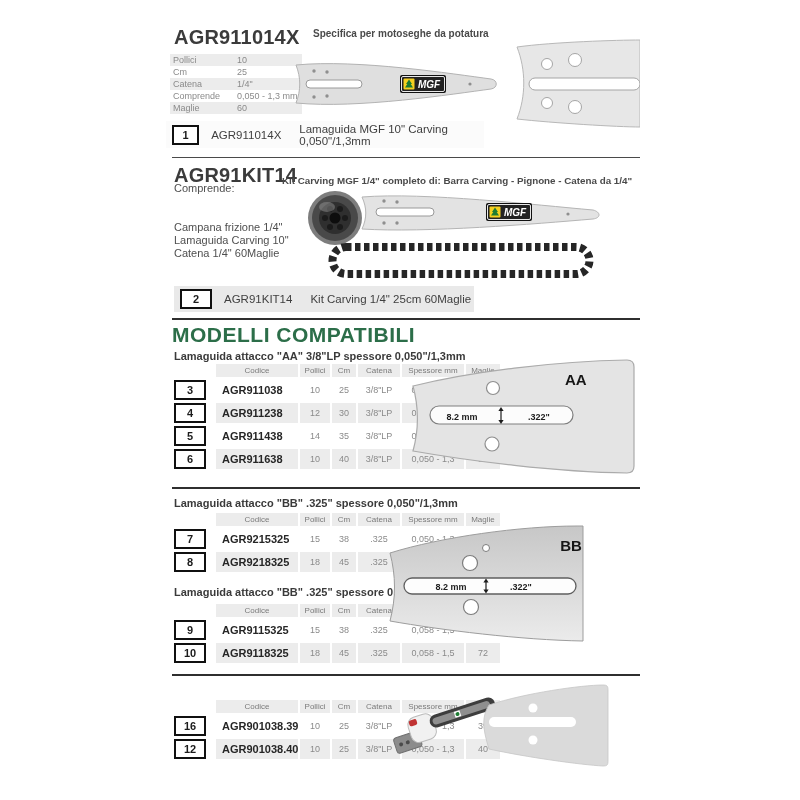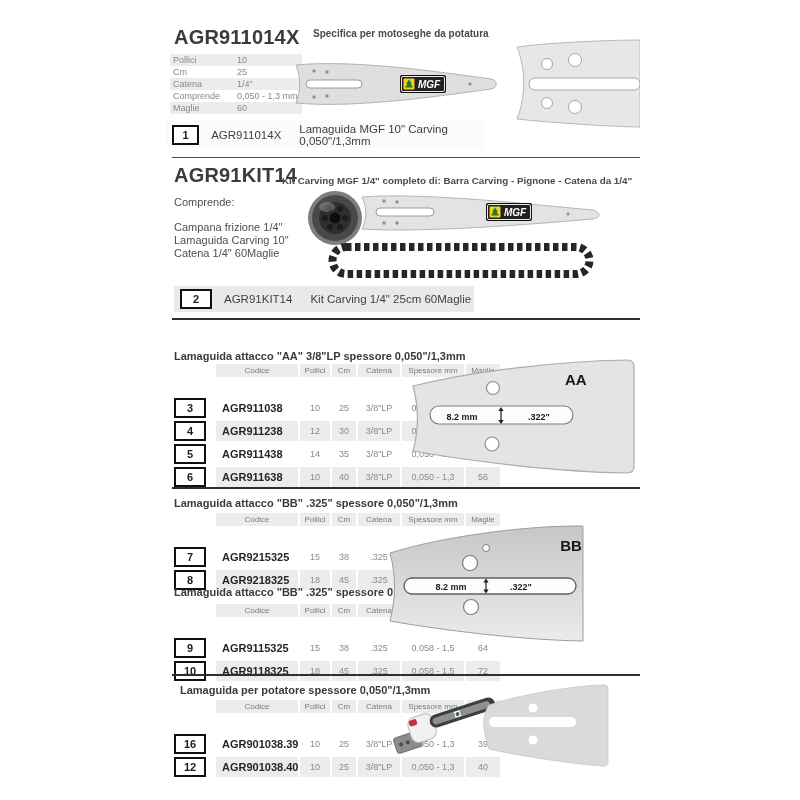--- a/index.html
+++ b/index.html
@@ -22,21 +22,21 @@
   .sv{width:65px;}
   
   .strip{display:flex;align-items:center;height:27px;}
   .strip .numbox{margin-left:6px;}
   .strip-code{font-size:11.5px;color:#3f3f3f;margin-left:12px;}
   .strip-desc{font-size:11.5px;color:#3f3f3f;margin-left:18px;}
   .numbox{width:32px;height:20px;box-sizing:border-box;border:2px solid #101010;background:#fff;
           display:flex;align-items:center;justify-content:center;
           font-size:11px;font-weight:bold;color:#1c1c1c;}
   
-  .thead{display:grid;grid-template-columns:42px 84px 32px 26px 44px 64px 36px;height:13px;margin-bottom:21px;}
+  .thead{display:grid;grid-template-columns:42px 84px 32px 26px 44px 64px 36px;height:13px;margin-bottom:3px;}
   .th{font-size:8px;color:#7a7a7a;background:#ececec;display:flex;align-items:center;justify-content:center;border-right:2px solid #fff;}
   .trow{display:grid;grid-template-columns:32px 10px 84px 32px 26px 44px 64px 36px;height:20px;margin-bottom:3px;align-items:stretch;}
   .c{font-size:9px;color:#8a8a8a;display:flex;align-items:center;justify-content:center;border-right:2px solid #fff;}
   .codice{font-size:11px;font-weight:bold;color:#262626;justify-content:flex-start;padding-left:6px;}
   .trow.alt .c{background:#ececec;}
   svg text{font-family:"Liberation Sans",sans-serif;}
 </style>
 </head>
 <body>
 
@@ -97,21 +97,21 @@
     <span class="numbox">1</span>
     <span class="strip-code">AGR911014X</span>
     <span class="strip-desc">Lamaguida MGF 10" Carving 0,050"/1,3mm</span>
   </div>
 
   <div class="abs divider" style="left:172px;top:157px;width:468px"></div>
 
   <div class="abs ptitle" style="left:174px;top:164px">AGR91KIT14</div>
   <div class="abs psub2" style="left:282px;top:175px">Kit Carving MGF 1/4" completo di: Barra Carving - Pignone - Catena da 1/4"</div>
 
-  <div class="abs body-txt" style="left:174px;top:196px">Comprende:</div>
+  <div class="abs body-txt" style="left:174px;top:182px">Comprende:</div>
   <div class="abs body-txt" style="left:174px;top:221px">Campana frizione 1/4"</div>
   <div class="abs body-txt" style="left:174px;top:234px">Lamaguida Carving 10"</div>
   <div class="abs body-txt" style="left:174px;top:247px">Catena 1/4" 60Maglie</div>
 
   <div class="abs" style="left:300px;top:183px;width:340px;height:100px">
     <svg width="340" height="100" viewBox="0 0 340 100">
       <g>
         <circle cx="35" cy="35" r="27" fill="#7d7d7d"></circle>
         <circle cx="35" cy="35" r="23" fill="#494949"></circle>
         <circle cx="35" cy="35" r="16" fill="#2f2f2f"></circle>
@@ -143,20 +143,21 @@
   </div>
 
   <div class="abs strip" style="left:174px;top:286px;width:300px;height:26px;background:#e9e9e9">
     <span class="numbox">2</span>
     <span class="strip-code">AGR91KIT14</span>
     <span class="strip-desc">Kit Carving 1/4" 25cm 60Maglie</span>
   </div>
 
   <div class="abs divider2" style="left:172px;top:318px;width:468px"></div>
 
+  <div class="abs green-title" style="left:172px;top:323px">MODELLI COMPATIBILI</div>
 
   <div class="abs sec-heading" style="left:174px;top:350px">Lamaguida attacco "AA" 3/8"LP spessore 0,050"/1,3mm</div>
 
   <div class="abs" style="left:174px;top:364px">
     <div class="thead">
       <span></span>
       <span class="th">Codice</span>
       <span class="th">Pollici</span>
       <span class="th">Cm</span>
       <span class="th">Catena</span>
@@ -307,21 +308,20 @@
       <polygon points="105,58.5 102.4,62.5 107.6,62.5" fill="#1c1c1c"></polygon>
         <polygon points="105,73.5 102.4,69.5 107.6,69.5" fill="#1c1c1c"></polygon>
       <circle cx="105" cy="28" r="3.5" fill="#ffffff" stroke="#7d7d7d" stroke-width="1"></circle>
       <circle cx="89" cy="43" r="7.5" fill="#ffffff" stroke="#7d7d7d" stroke-width="1.2"></circle>
       <circle cx="90" cy="87" r="7.5" fill="#ffffff" stroke="#7d7d7d" stroke-width="1.2"></circle>
     </svg>
   </div>
 
   <div class="abs divider2" style="left:172px;top:674px;width:468px"></div>
 
-  <div class="abs sec-heading" style="left:180px;top:684px">Lamaguida per potatore spessore 0,050"/1,3mm</div>
 
   <div class="abs" style="left:174px;top:700px">
     <div class="thead">
       <span></span>
       <span class="th">Codice</span>
       <span class="th">Pollici</span>
       <span class="th">Cm</span>
       <span class="th">Catena</span>
       <span class="th">Spessore mm</span>
       <span class="th">Maglie</span>

